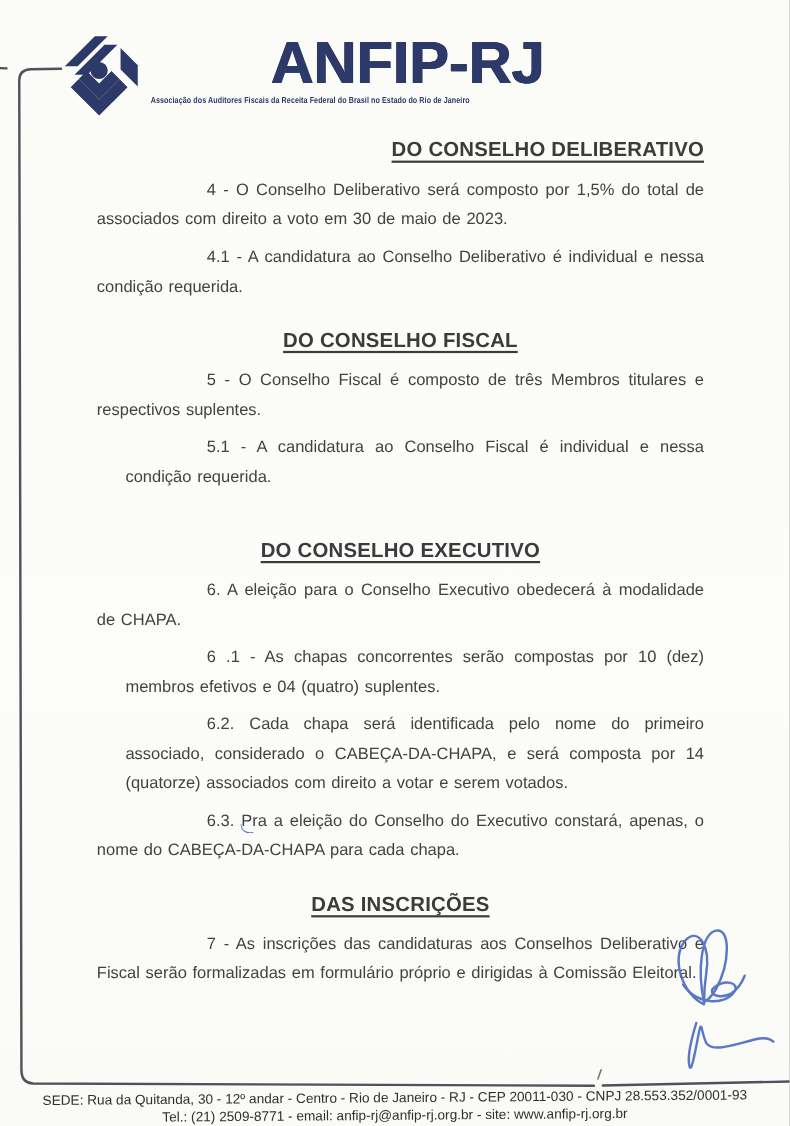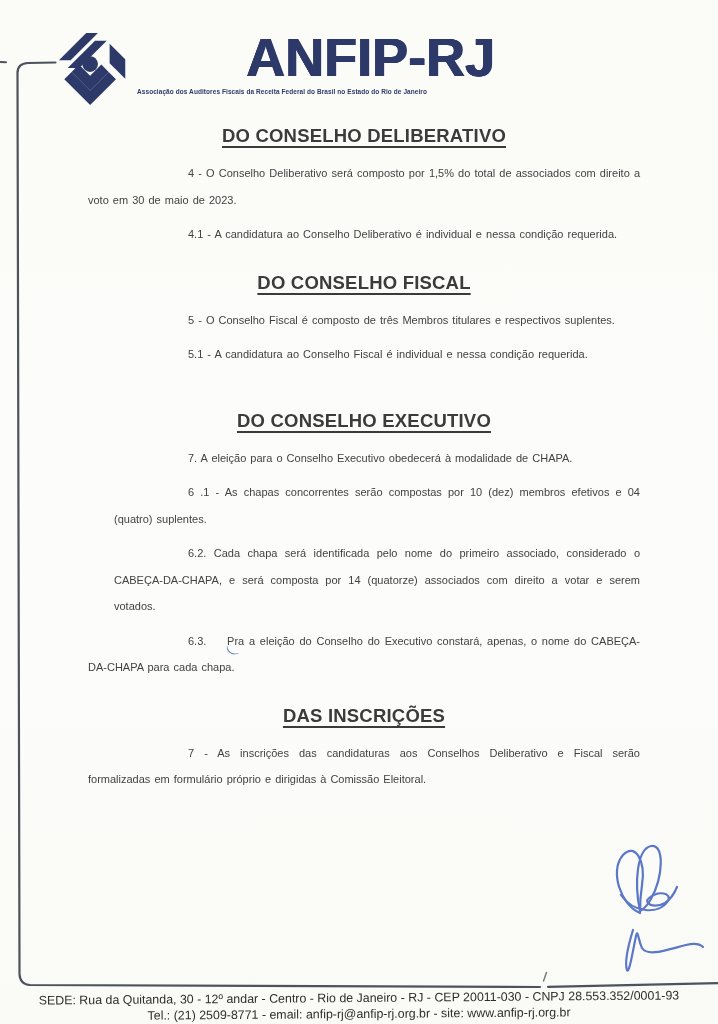--- a/index.html
+++ b/index.html
@@ -36,31 +36,31 @@
     margin-top:2px;letter-spacing:0.1px;
   }
 
   
   .content{margin:0 78px 0 88px;color:var(--ink);}
   .section-heading{
     font-size:18.5px;font-weight:bold;text-align:center;color:#3b3b3b;
     text-decoration:underline;text-decoration-thickness:2px;text-underline-offset:4px;
     margin:24px 0 13px;letter-spacing:0.2px;
   }
-  .sec-first{margin-top:15px;}
+  .sec-first{margin-top:15px;text-align:right;}
   .sec-gap-3{margin-top:42px;}
   .sec-gap-4{}
   .para{
-    font-size:11px;line-height:26.5px;text-align:justify;
+    font-size:15px;line-height:26.5px;text-align:justify;
     text-indent:100px;margin:0 0 8px;word-spacing:1px;
   }
   .para.shift{padding-left:26px;text-indent:74px;}
 
   
-  .pen-fix{position:relative;margin-left:16px;}
+  .pen-fix{position:relative;}
   .pen-fix::after{
     content:"";position:absolute;left:0;top:10px;width:10px;height:9px;
     border:1.8px solid var(--pen);border-top:none;border-right:none;
     border-radius:0 0 0 80%;transform:rotate(-8deg);opacity:.9;
   }
 
   .signature{position:absolute;left:593px;top:833px;width:118px;height:148px;pointer-events:none;}
 
   .footer{
     position:absolute;left:0;right:0;top:991px;text-align:center;
@@ -98,21 +98,21 @@
   </header>
 
   <main class="content">
       <h2 class="section-heading sec-first">DO CONSELHO DELIBERATIVO</h2>
       <p class="para">4 - O Conselho Deliberativo será composto por 1,5% do total de associados com direito a voto em 30 de maio de 2023.</p>
       <p class="para">4.1 - A candidatura ao Conselho Deliberativo é individual e nessa condição requerida.</p>
       <h2 class="section-heading">DO CONSELHO FISCAL</h2>
       <p class="para">5 - O Conselho Fiscal é composto de três Membros titulares e respectivos suplentes.</p>
       <p class="para shift">5.1 - A candidatura ao Conselho Fiscal é individual e nessa condição requerida.</p>
       <h2 class="section-heading sec-gap-3">DO CONSELHO EXECUTIVO</h2>
-      <p class="para">7. A eleição para o Conselho Executivo obedecerá à modalidade de CHAPA.</p>
+      <p class="para">6. A eleição para o Conselho Executivo obedecerá à modalidade de CHAPA.</p>
       <p class="para shift">6 .1 - As chapas concorrentes serão compostas por 10 (dez) membros efetivos e 04 (quatro) suplentes.</p>
       <p class="para shift">6.2. Cada chapa será identificada pelo nome do primeiro associado, considerado o CABEÇA-DA-CHAPA, e será composta por 14 (quatorze) associados com direito a votar e serem votados.</p>
       <p class="para">6.3. <span class="pen-fix">Pra</span> a eleição do Conselho do Executivo constará, apenas, o nome do CABEÇA-DA-CHAPA para cada chapa.</p>
       <h2 class="section-heading sec-gap-4">DAS INSCRIÇÕES</h2>
       <p class="para">7 - As inscrições das candidaturas aos Conselhos Deliberativo e Fiscal serão formalizadas em formulário próprio e dirigidas à Comissão Eleitoral.</p>
     </main>
 
   <svg class="signature" viewBox="0 0 118 148" fill="none" style="stroke:var(--pen);" stroke-width="2.2" stroke-linecap="round" opacity="0.92">
     <path d="M47 80 C28 72, 16 38, 30 22 C42 9, 53 28, 49 52 C47 65, 47 73, 47 80"></path>
     <path d="M47 78 C41 50, 44 16, 58 13 C72 11, 70 44, 58 66 C54 73, 49 77, 47 78"></path>

